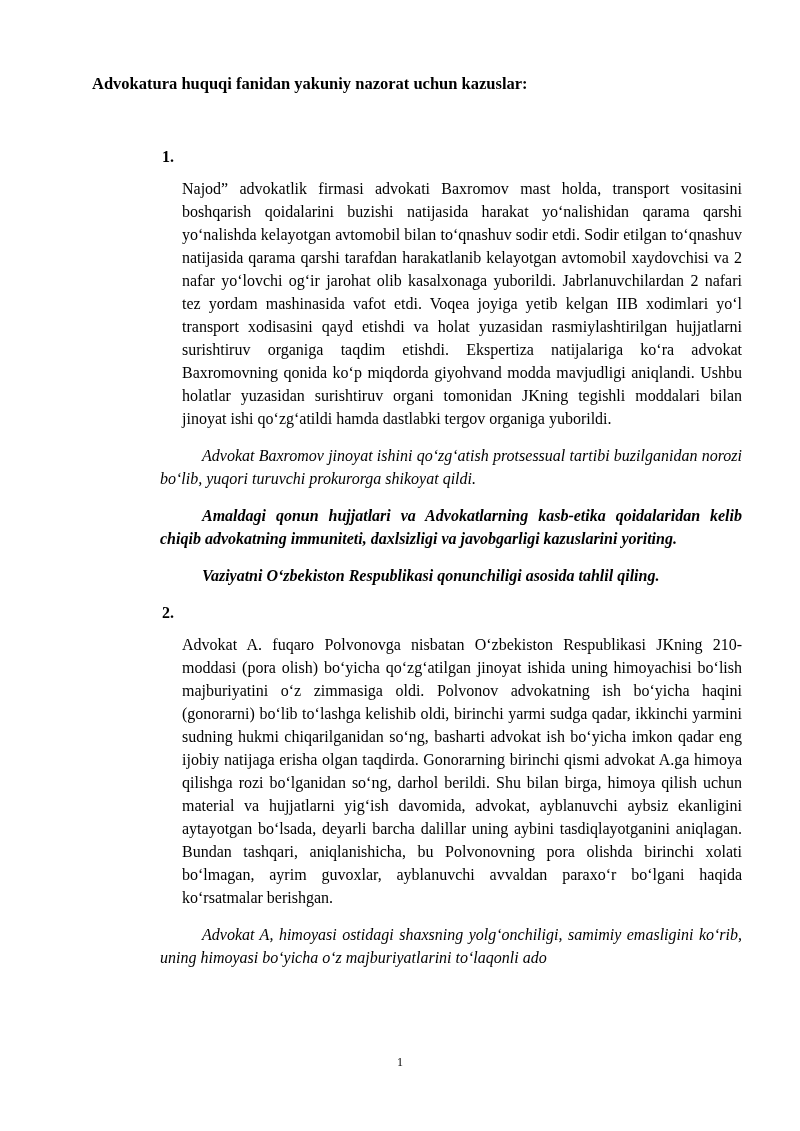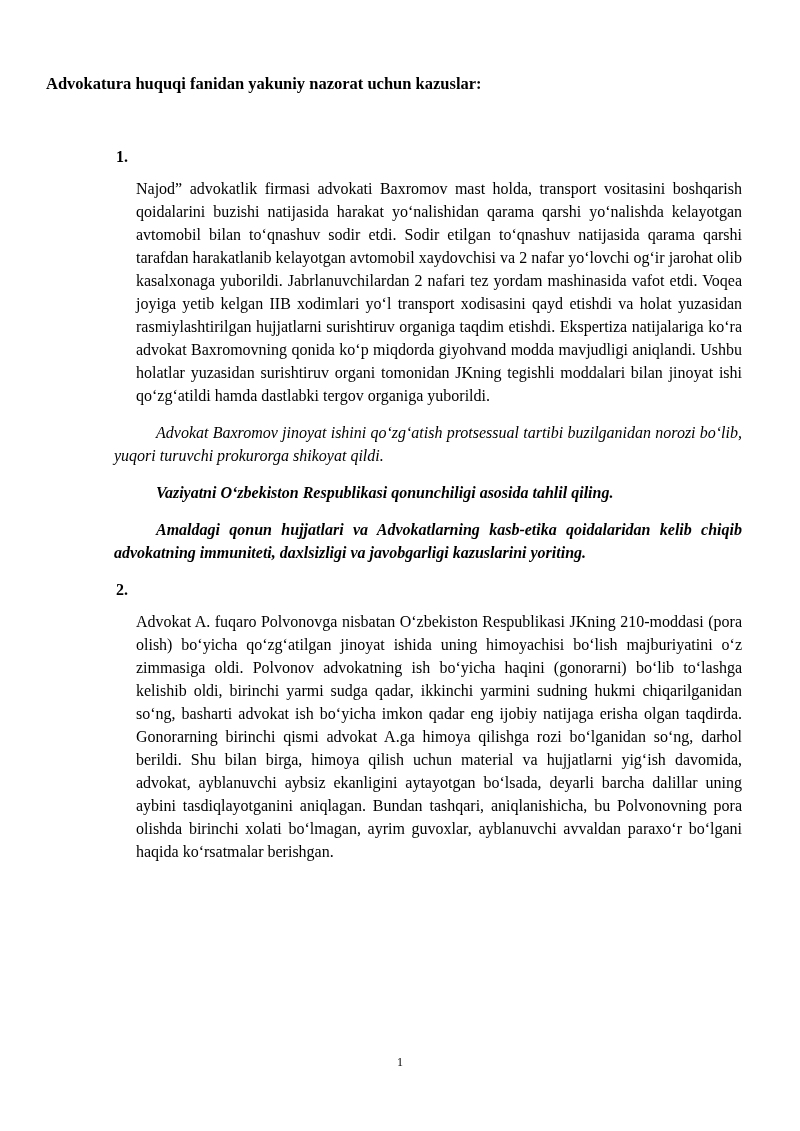--- a/index.html
+++ b/index.html
@@ -10,21 +10,21 @@
     height: 1131px;
     margin: 0 auto;
     background: #ffffff;
     color: #000000;
     font-family: "Liberation Serif", "DejaVu Serif", serif;
     font-size: 16px;
     line-height: 23px;
     overflow: hidden;
   }
   .content {
-    padding: 72px 58px 0 46px;
+    padding: 72px 58px 0 92px;
   }
   .doc-heading {
     margin: 0;
     font-size: 16.5px;
     font-weight: bold;
     text-align: left;
   }
   .list-item {
     display: flex;
     margin: 14px 0 0 70px;
@@ -68,26 +68,27 @@
 
     <p class="doc-heading">Advokatura huquqi fanidan yakuniy nazorat uchun kazuslar:</p>
 
     <div class="list-item first-block">
       <span class="marker">1.</span>
       <span class="text">Najod” advokatlik firmasi advokati Baxromov mast holda, transport vositasini boshqarish qoidalarini buzishi natijasida harakat yoʻnalishidan qarama qarshi yoʻnalishda kelayotgan avtomobil bilan toʻqnashuv sodir etdi. Sodir etilgan toʻqnashuv natijasida qarama qarshi tarafdan harakatlanib kelayotgan avtomobil xaydovchisi va 2 nafar yoʻlovchi ogʻir jarohat olib kasalxonaga yuborildi. Jabrlanuvchilardan 2 nafari tez yordam mashinasida vafot etdi. Voqea joyiga yetib kelgan IIB xodimlari yoʻl transport xodisasini qayd etishdi va holat yuzasidan rasmiylashtirilgan hujjatlarni surishtiruv organiga taqdim etishdi. Ekspertiza natijalariga koʻra advokat Baxromovning qonida koʻp miqdorda giyohvand modda mavjudligi aniqlandi. Ushbu holatlar yuzasidan surishtiruv organi tomonidan JKning tegishli moddalari bilan jinoyat ishi qoʻzgʻatildi hamda dastlabki tergov organiga yuborildi.</span>
     </div>
 
     <p class="para">Advokat Baxromov jinoyat ishini qoʻzgʻatish protsessual tartibi buzilganidan norozi boʻlib, yuqori turuvchi prokurorga shikoyat qildi.</p>
 
+    <p class="para bold">Amaldagi qonun hujjatlari va Advokatlarning kasb-etika qoidalaridan kelib chiqib advokatning immuniteti, daxlsizligi va javobgarligi kazuslarini yoriting.</p>
+
     <p class="para bold">Vaziyatni Oʻzbekiston Respublikasi qonunchiligi asosida tahlil qiling.</p>
-
-    <p class="para bold">Amaldagi qonun hujjatlari va Advokatlarning kasb-etika qoidalaridan kelib chiqib advokatning immuniteti, daxlsizligi va javobgarligi kazuslarini yoriting.</p>
 
     <div class="list-item">
       <span class="marker">2.</span>
       <span class="text">Advokat A. fuqaro Polvonovga nisbatan Oʻzbekiston Respublikasi JKning 210-moddasi (pora olish) boʻyicha qoʻzgʻatilgan jinoyat ishida uning himoyachisi boʻlish majburiyatini oʻz zimmasiga oldi. Polvonov advokatning ish boʻyicha haqini (gonorarni) boʻlib toʻlashga kelishib oldi, birinchi yarmi sudga qadar, ikkinchi yarmini sudning hukmi chiqarilganidan soʻng, basharti advokat ish boʻyicha imkon qadar eng ijobiy natijaga erisha olgan taqdirda. Gonorarning birinchi qismi advokat A.ga himoya qilishga rozi boʻlganidan soʻng, darhol berildi. Shu bilan birga, himoya qilish uchun material va hujjatlarni yigʻish davomida, advokat, ayblanuvchi aybsiz ekanligini aytayotgan boʻlsada, deyarli barcha dalillar uning aybini tasdiqlayotganini aniqlagan. Bundan tashqari, aniqlanishicha, bu Polvonovning pora olishda birinchi xolati boʻlmagan, ayrim guvoxlar, ayblanuvchi avvaldan paraxoʻr boʻlgani haqida koʻrsatmalar berishgan.</span>
     </div>
 
+    <p class="para">Advokat A, himoyasi ostidagi shaxsning yolgʻonchiligi, samimiy emasligini koʻrib, uning himoyasi boʻyicha oʻz majburiyatlarini toʻlaqonli ado</p>
 
   </div>
 
   <div class="page-number">1</div>
 </div>
 
 </body></html>

